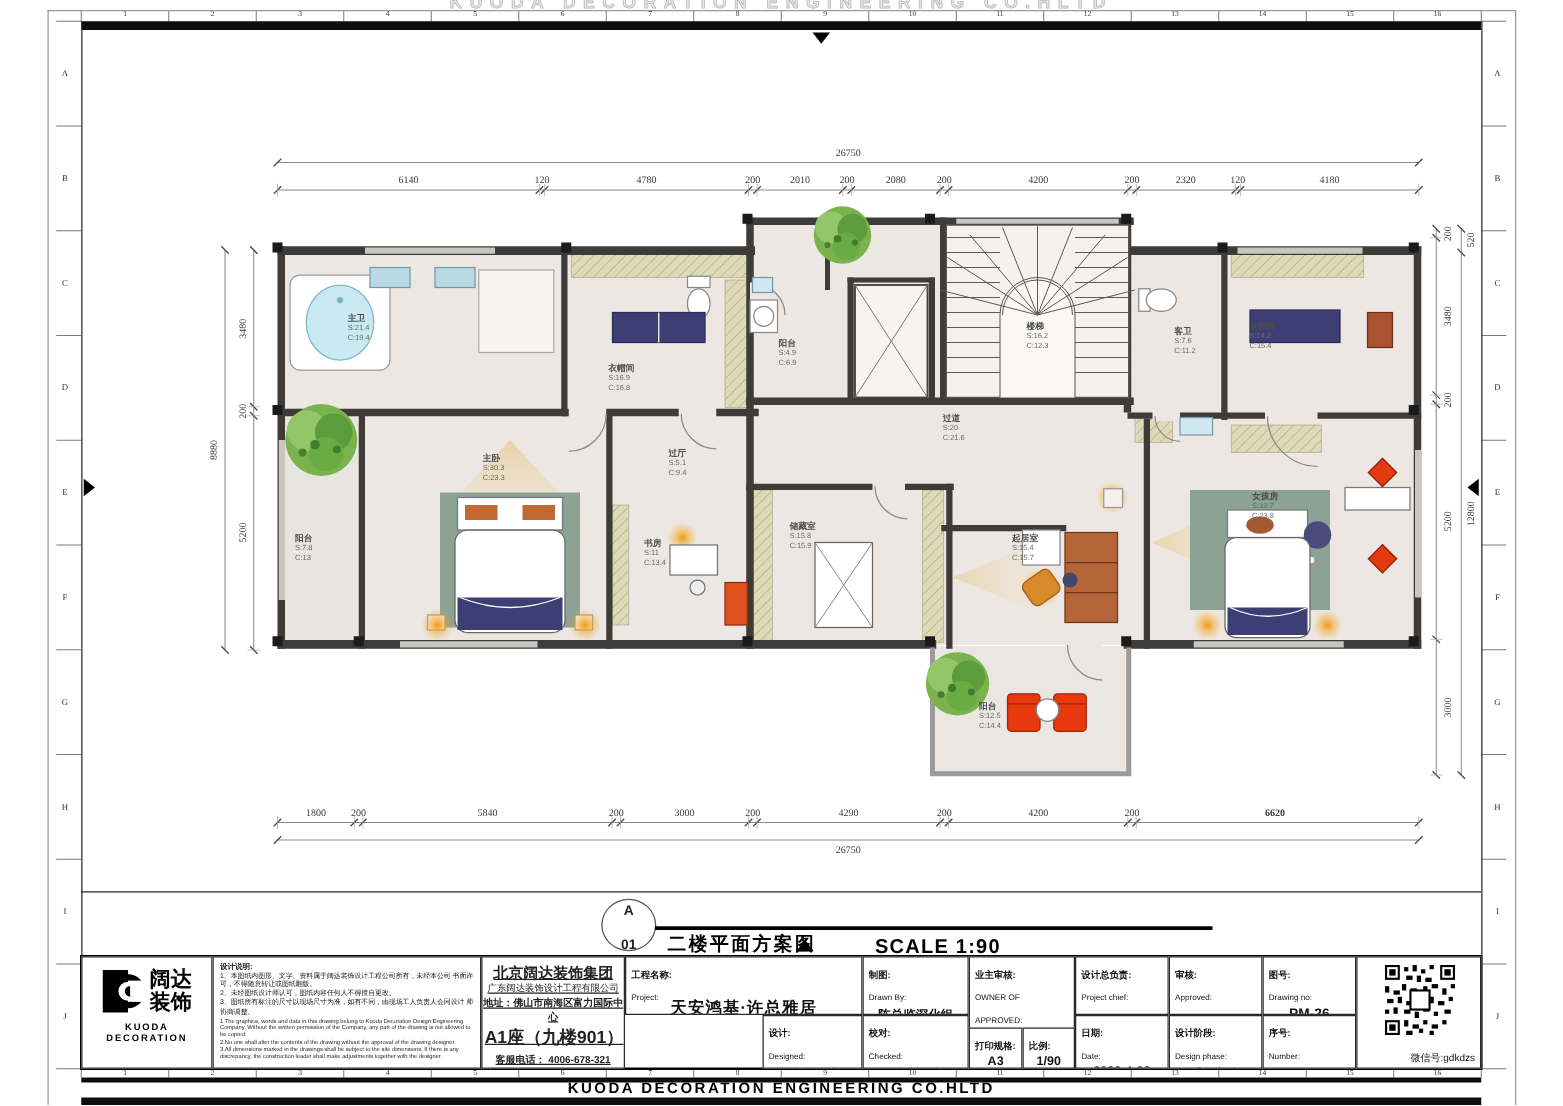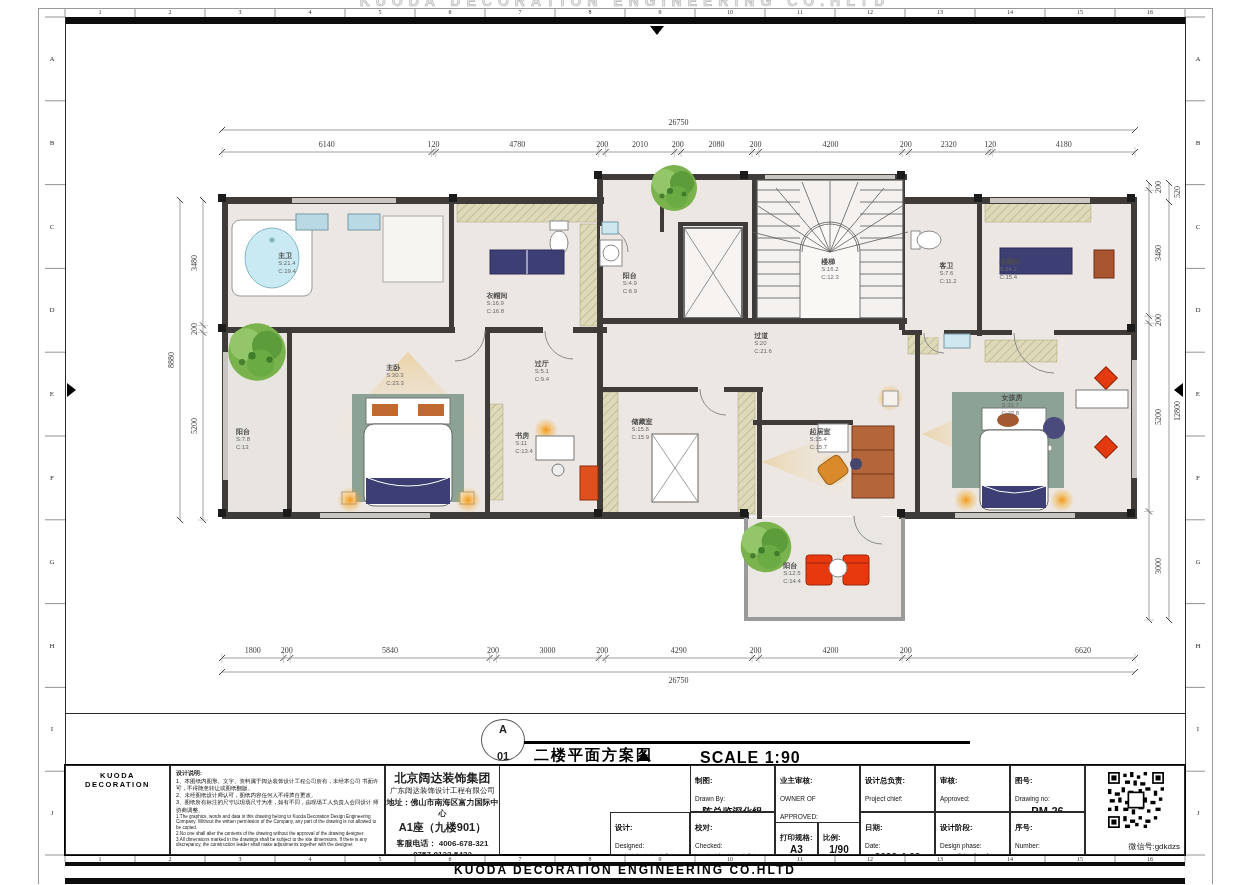--- a/index.html
+++ b/index.html
@@ -518,42 +518,61 @@
     <span class="dn">01</span>
   </div>
   <div class="title-rule"></div>
   <div class="title-cn">二楼平面方案图</div>
   <div class="title-scale">SCALE 1:90</div>
   <div class="tri-up" style="left:637px;top:752px;"></div>
 
   <div class="tb-outer"></div>
 
   <div class="cell" style="left:65px;top:765px;width:105px;height:90px;">
+    <div class="logo-wrap">
+      <svg width="34" height="38" viewBox="0 0 40 44">
+        <rect x="0" y="2" width="24" height="40" fill="#000"></rect>
+        <circle cx="24" cy="22" r="16" fill="#000"></circle>
+        <circle cx="24" cy="22" r="9" fill="#fff"></circle>
+        <rect x="24" y="12" width="16" height="20" fill="#fff"></rect>
+        <circle cx="26" cy="22" r="5" fill="#000"></circle>
+        <rect x="26" y="17" width="14" height="10" fill="#fff"></rect>
+      </svg>
+      <div class="logo-cn">
+        <div>阔达</div>
+        <div>装饰</div>
+      </div>
+    </div>
     <div class="logo-en">KUODA  DECORATION</div>
   </div>
 
   <div class="cell notes" style="left:170px;top:765px;width:215px;height:90px;">
     <div class="ntitle">设计说明:</div>
     <div class="ncn">1、本图纸内图形、文字、资料属于阔达装饰设计工程公司所有，未经本公司 书面许可，不得随意转让或图纸翻版。</div>
     <div class="ncn">2、未经图纸设计师认可，图纸内容任何人不得擅自更改。</div>
     <div class="ncn">3、图纸所有标注的尺寸以现场尺寸为准，如有不同，由现场工人负责人会同设计 师协商调整。</div>
     <div class="nen">1.The graphics, words and data in this drawing belong to Kuoda Decoration Design Engineering Company. Without the written permission of the Company, any part of the drawing is not allowed to be copied.</div>
     <div class="nen">2.No one shall alter the contents of the drawing without the approval of the drawing designer.</div>
     <div class="nen">3.All dimensions marked in the drawings shall be subject to the site dimensions. If there is any discrepancy, the construction leader shall make adjustments together with the designer.</div>
   </div>
 
-  <div class="cell" style="left:385px;top:765px;width:115px;height:90px;padding-top:4px;">
+  <div class="cell" style="left:385px;top:765px;width:115px;height:90px;padding-top:4px;text-decoration:underline;">
     <div class="co-line" style="font-size:12px;font-weight:bold;">北京阔达装饰集团</div>
     <div class="co-line" style="font-size:7.5px;">广东阔达装饰设计工程有限公司</div>
     <div class="co-line" style="font-size:8px;font-weight:bold;margin-top:2px;">地址：佛山市南海区富力国际中心</div>
-    <div class="co-line" style="font-size:11px;font-weight:bold;">A1座（九楼901）</div>
+    <div class="co-line" style="font-size:14px;font-weight:bold;text-align:right;">A1座（九楼901）</div>
     <div class="co-line" style="font-size:8px;font-weight:bold;margin-top:4px;">客服电话： 4006-678-321</div>
     <div class="co-line" style="font-size:8px;font-weight:bold;">0757-8123-5432</div>
   </div>
 
+  <div class="cell cellpad" style="left:500px;top:765px;width:190px;height:47px;">
+    <span class="lblcn">工程名称:</span><br>
+    <span class="lblen">Project:</span>
+    <div class="cellval bigval" style="margin-top:-8px;">天安鸿基·许总雅居</div>
+  </div>
   <div class="cell cellpad" style="left:610px;top:812px;width:80px;height:43px;">
     <span class="lblcn">设计:</span><br>
     <span class="lblen">Designed:</span>
     <div class="cellval">陈总监设计组</div>
   </div>
   <div class="cell cellpad" style="left:690px;top:765px;width:85px;height:47px;">
     <span class="lblcn">制图:</span><br>
     <span class="lblen">Drawn By:</span>
     <div class="cellval">陈总监深化组</div>
   </div>
@@ -681,21 +700,21 @@
       <div class="dim-h" style="left: 252.718px; top: 650px;">1800</div>
       <div class="dim-h" style="left: 286.849px; top: 650px;">200</div>
       <div class="dim-h" style="left: 389.924px; top: 650px;">5840</div>
       <div class="dim-h" style="left: 492.999px; top: 650px;">200</div>
       <div class="dim-h" style="left: 547.608px; top: 650px;">3000</div>
       <div class="dim-h" style="left: 602.218px; top: 650px;">200</div>
       <div class="dim-h" style="left: 678.841px; top: 650px;">4290</div>
       <div class="dim-h" style="left: 755.465px; top: 650px;">200</div>
       <div class="dim-h" style="left: 830.553px; top: 650px;">4200</div>
       <div class="dim-h" style="left: 905.641px; top: 650px;">200</div>
-      <div class="dim-h" style="left: 1083px; top: 650px;">6620</div>
+      <div class="dim-h" style="left: 1020px; top: 650px; font-weight: bold;">6620</div>
       <div class="dim-h" style="left: 678.5px; top: 122px;">26750</div>
       <div class="dim-h" style="left: 678.5px; top: 680px;">26750</div>
       <div class="dim-v" style="left: 194px; top: 262.703px;">3480</div>
       <div class="dim-v" style="left: 194px; top: 329.009px;">200</div>
       <div class="dim-v" style="left: 194px; top: 426.306px;">5200</div>
       <div class="dim-v" style="left: 171px; top: 360px;">8880</div>
       <div class="dim-v" style="left: 1158px; top: 186.618px;">200</div>
       <div class="dim-v" style="left: 1158px; top: 253.18px;">3480</div>
       <div class="dim-v" style="left: 1158px; top: 319.743px;">200</div>
       <div class="dim-v" style="left: 1158px; top: 417.417px;">5200</div>

